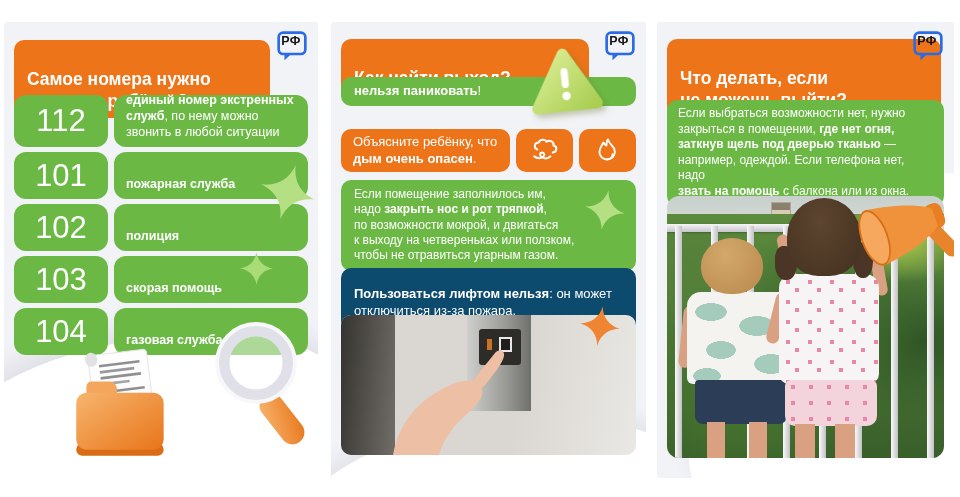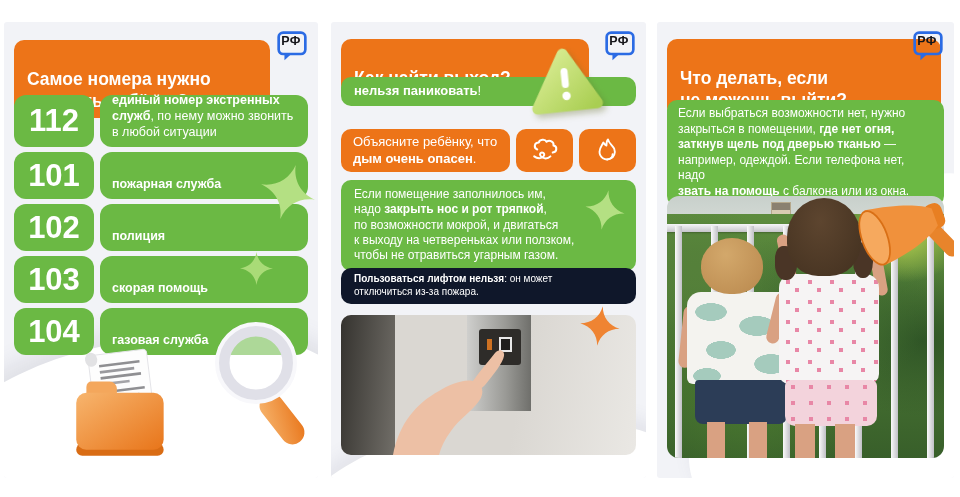--- a/index.html
+++ b/index.html
@@ -16,32 +16,32 @@
   .hdr{position:absolute;left:10px;top:17px;background:#ed7418;color:#fff;font-weight:700;font-size:17.5px;line-height:1.26;padding:6px 13px;border-radius:10px;white-space:pre-line;z-index:2;box-sizing:border-box}
   #card1 .hdr{width:256px;top:18px}
   #card2 .hdr{width:248px}
   #card3 .hdr{width:274px}
   .rf{position:absolute;right:10px;top:8px;width:32px;height:32px;z-index:3}
   .rf svg{position:absolute;left:0;top:0;width:32px;height:32px}
   .rf-txt{position:absolute;left:0;top:4px;width:30px;text-align:center;font-size:12.5px;font-weight:800;color:#15151a;letter-spacing:.3px}
   .rows{position:absolute;left:10px;right:10px;top:73px;display:flex;flex-direction:column;gap:5px;z-index:2}
   .row{display:flex;gap:6px;height:47px}
   .row.tall{height:52px}
-  .num{width:80px;flex:none;background:#6bb944;border-radius:12px;color:#fff;font-weight:700;font-size:31px;display:flex;align-items:center;justify-content:center}
+  .num{width:94px;flex:none;background:#6bb944;border-radius:12px;color:#fff;font-weight:400;font-size:31px;display:flex;align-items:center;justify-content:center}
   .desc{flex:1;background:#6bb944;border-radius:12px;color:#fff;font-size:12.5px;line-height:1.27;padding:6px 12px;display:flex;align-items:flex-end;box-sizing:border-box}
   .desc p{margin:0}
   .box{position:absolute;left:10px;right:10px;border-radius:10px;color:#fff;box-sizing:border-box;z-index:2;white-space:pre-line}
   .green{background:#6bb944}
   #card2 .panic{top:55px;padding:6px 13px;font-size:13px;line-height:1.3}
   .smoke-row{position:absolute;left:10px;right:10px;top:107px;height:43px;display:flex;gap:6px;z-index:2}
   .smokebox{flex:1;background:#ed7418;border-radius:10px;color:#fff;padding:5px 12px;font-size:13px;line-height:1.3;white-space:pre-line;box-sizing:border-box}
   .iconbox{width:57px;flex:none;background:#ed7418;border-radius:10px;display:flex;align-items:center;justify-content:center}
   .iconbox svg{width:34px;height:32px}
   #card2 .crawl{top:158px;padding:7px 13px;font-size:12px;line-height:1.28}
-  #card2 .lift{top:246px;background:#0f172a;padding:5px 13px;font-size:10px;line-height:1.28}
+  #card2 .lift{top:246px;background:#0c4a6e;padding:18px 13px;font-size:13px;line-height:1.28}
   #card3 .advice{top:78px;padding:6px 11px;font-size:12px;line-height:1.3}
   .tri{position:absolute;left:196px;top:24px;width:76px;height:70px;z-index:4;transform:rotate(-6deg);filter:drop-shadow(3px 4px 3px rgba(100,110,40,.35))}
   .sp{position:absolute;z-index:4}
   .sp svg{display:block;width:100%;height:100%}
   #sp1{left:256px;top:142px;width:56px;height:56px;color:#b4e083;transform:rotate(16deg)}
   #sp2{left:236px;top:230px;width:33px;height:33px;color:#a9db77}
   #sp3{left:254px;top:168px;width:40px;height:40px;color:#b4e083;transform:rotate(10deg)}
   #sp4{right:26px;top:284px;width:40px;height:40px;color:#ef8432;transform:rotate(8deg)}
   .folder{position:absolute;left:58px;top:326px;width:122px;height:112px;z-index:2}
   .mag{position:absolute;left:202px;top:296px;width:112px;height:140px;z-index:3}

